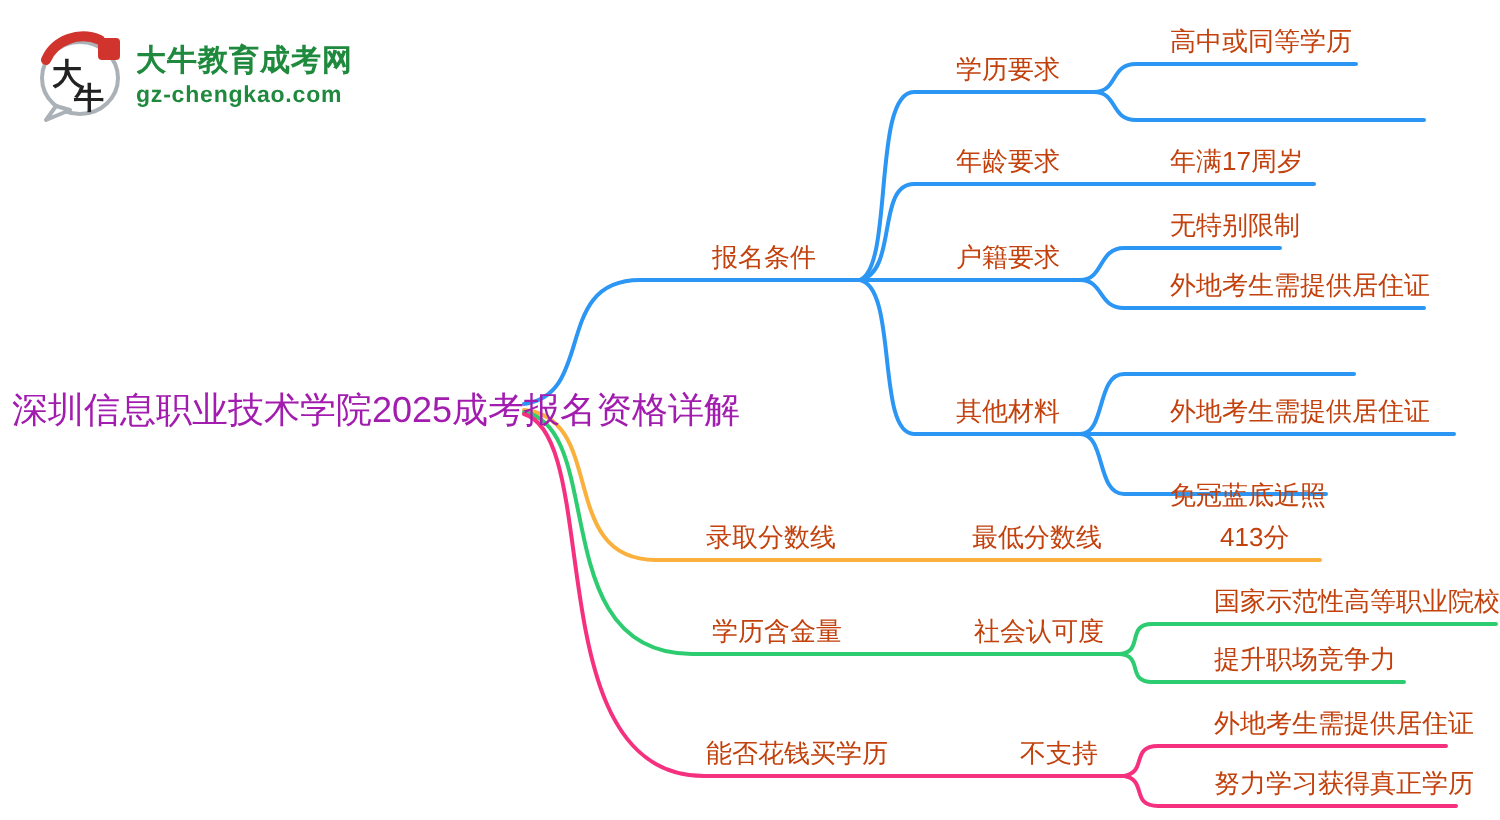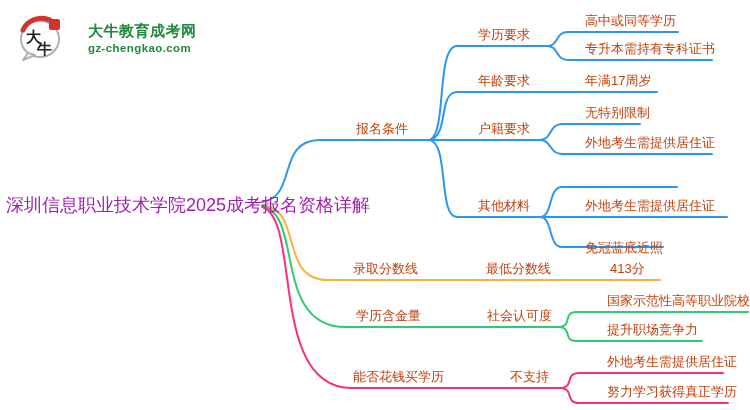--- a/index.html
+++ b/index.html
@@ -2,21 +2,21 @@
 <html><head>
 <meta charset="utf-8">
 <style>
   html,body{margin:0;padding:0;background:#fff;}
   .canvas{
     position:relative;width:750px;height:410px;background:#ffffff;overflow:hidden;
     font-family:"Liberation Sans","DejaVu Sans",sans-serif;
   }
   
   .logo{position:absolute;left:18px;top:14px;display:flex;align-items:center;gap:6px;cursor:pointer;}
-  .logo-text{display:flex;flex-direction:column;justify-content:center;margin-left:20px;}
+  .logo-text{display:flex;flex-direction:column;justify-content:center;}
   .site-name{font-size:15px;font-weight:bold;color:#1f8a3d;letter-spacing:.5px;line-height:19px;}
   .site-url{font-size:11.5px;font-weight:bold;color:#1f8a3d;letter-spacing:.4px;line-height:14px;margin-top:1px;}
   
   .map-lines{position:absolute;left:0;top:0;}
   .map-lines path{fill:none;stroke-width:2;stroke-linecap:round;stroke-linejoin:round;}
   .node{
     position:absolute;font-size:13px;line-height:16px;color:#c2410c;
     white-space:nowrap;letter-spacing:0;
   }
   .node.root{font-size:18px;color:#a21caf;}
@@ -65,21 +65,20 @@
     <path d="M262,207 C302,219 268,388 352,388 L562,388" stroke="#f5317f"></path>
     <path d="M562,388 C574,386 565,373 579,373 L723,373" stroke="#f5317f"></path>
     <path d="M562,388 C574,390 565,403 579,403 L728,403" stroke="#f5317f"></path>
   </svg>
 
   <div class="node root" style="left:6px;top:197px;">深圳信息职业技术学院2025成考报名资格详解</div>
 
   <div class="node" style="left:356px;top:121px;">报名条件</div>
   <div class="node" style="left:478px;top:27px;">学历要求</div>
   <div class="node" style="left:585px;top:13px;">高中或同等学历</div>
-  <div class="node" style="left:585px;top:41px;">专升本需持有专科证书</div>
   <div class="node" style="left:478px;top:73px;">年龄要求</div>
   <div class="node" style="left:585px;top:73px;">年满17周岁</div>
   <div class="node" style="left:478px;top:121px;">户籍要求</div>
   <div class="node" style="left:585px;top:105px;">无特别限制</div>
   <div class="node" style="left:585px;top:135px;">外地考生需提供居住证</div>
   <div class="node" style="left:478px;top:198px;">其他材料</div>
   <div class="node" style="left:585px;top:198px;">外地考生需提供居住证</div>
   <div class="node" style="left:585px;top:240px;">免冠蓝底近照</div>
 
   <div class="node" style="left:353px;top:261px;">录取分数线</div>

